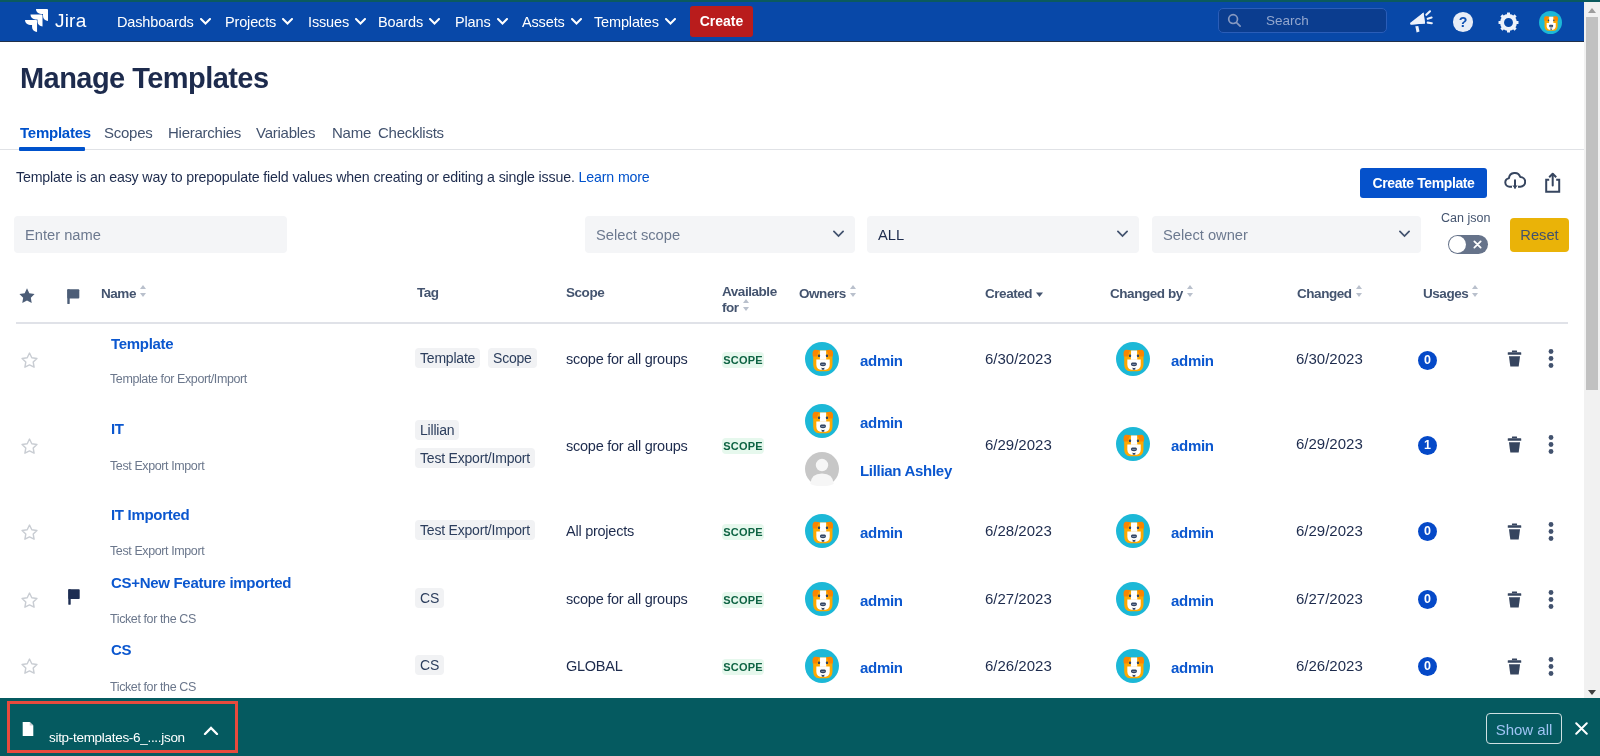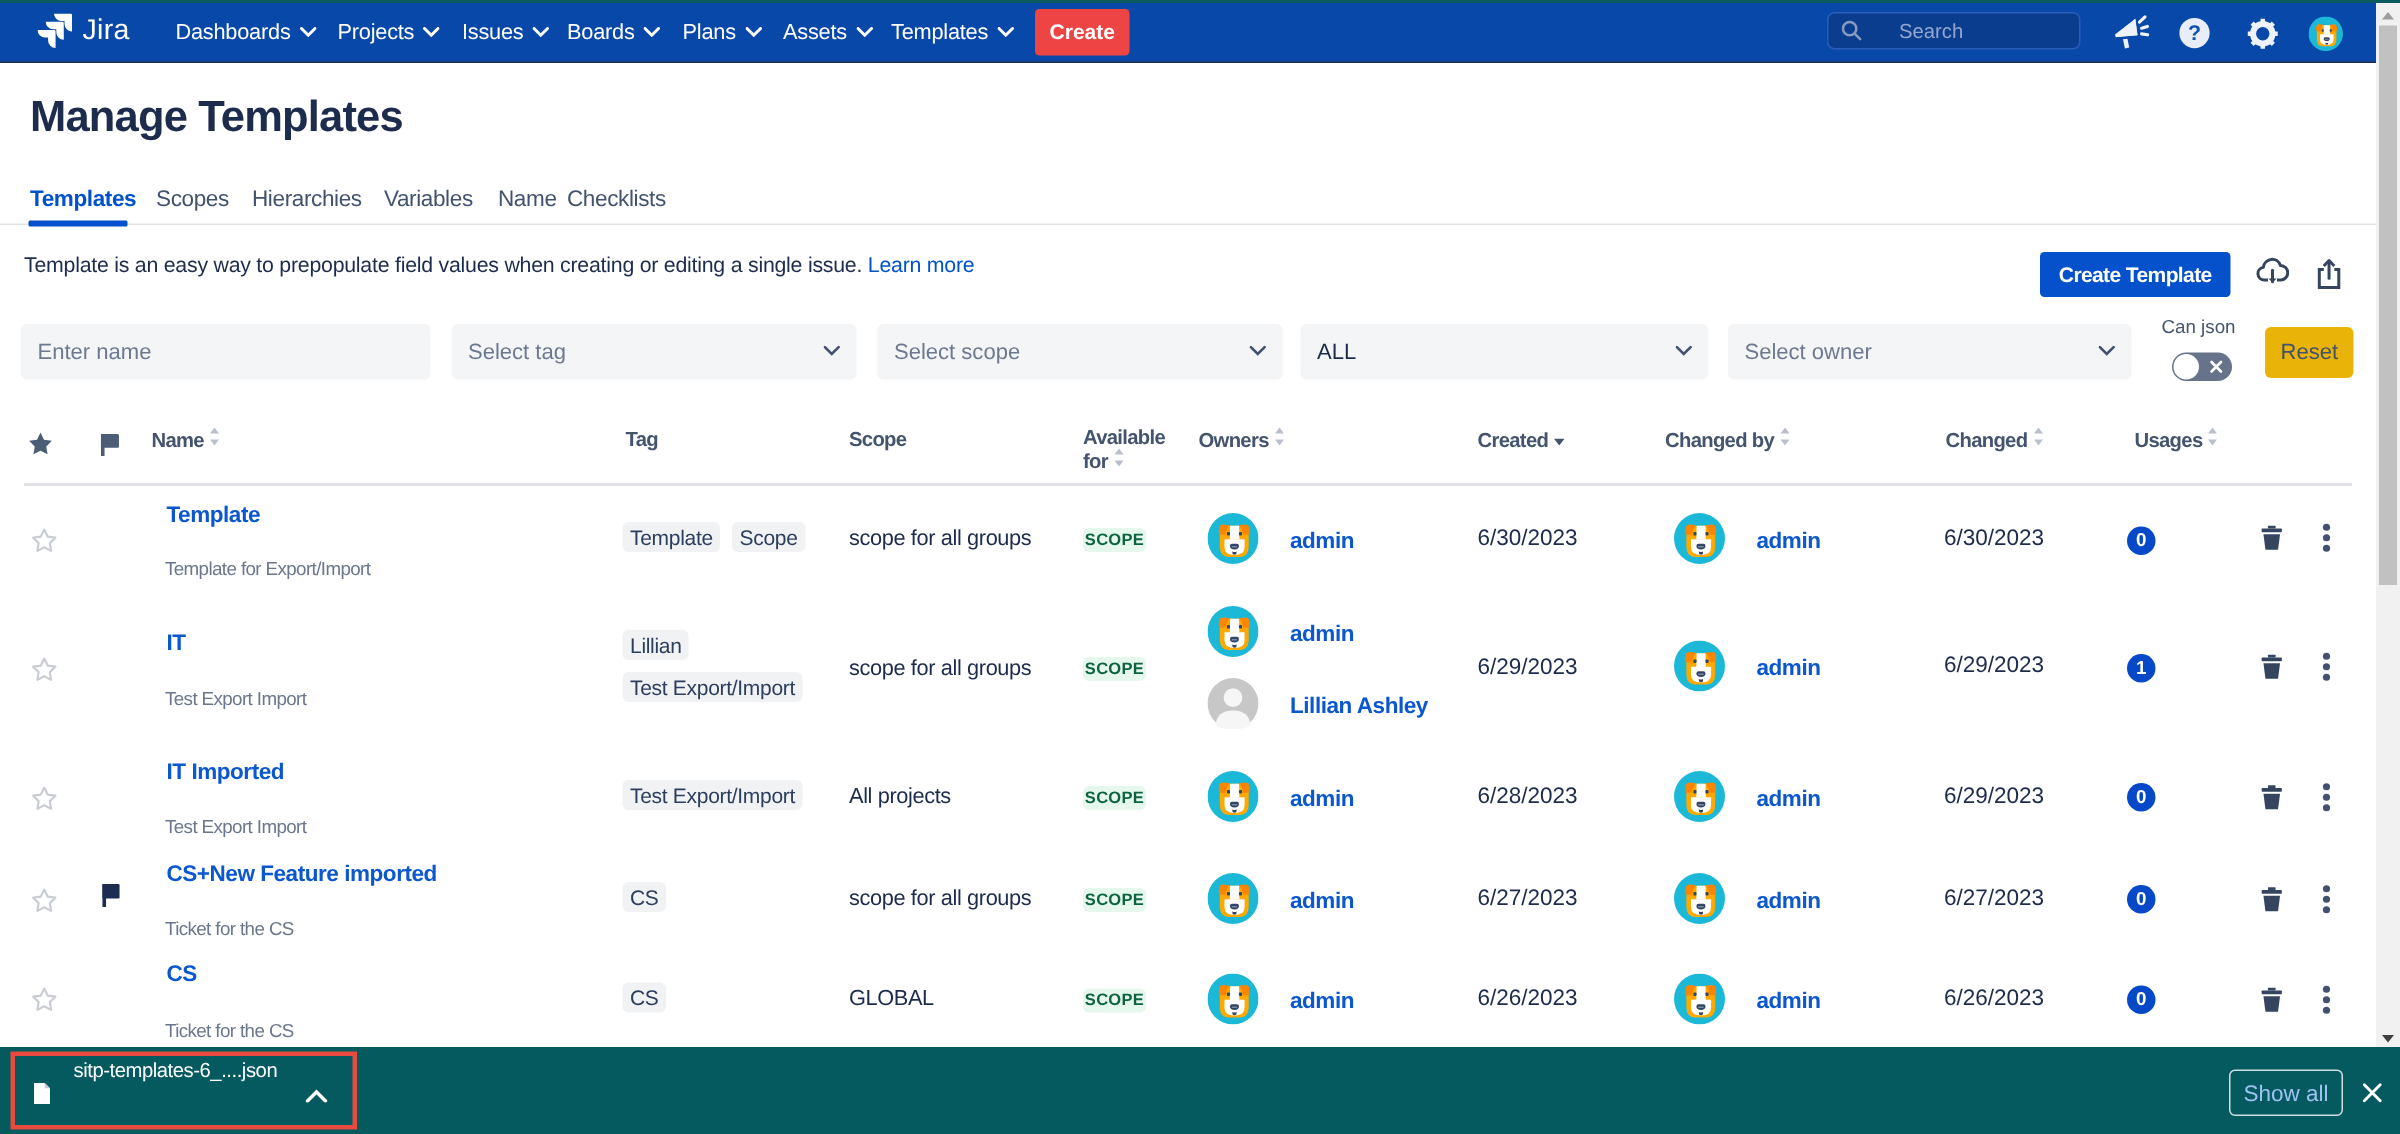--- a/index.html
+++ b/index.html
@@ -10,21 +10,21 @@
 
 #topline { position:absolute; left:0; top:0; width:1600px; height:2px; background:#0b5a5e; z-index:6; }
 
 
 #nav { position:absolute; left:0; top:2px; width:1584px; height:40px; background:#0848a8; border-bottom:1px solid #21304a; z-index:5; }
 #nav .logo { position:absolute; left:25px; top:7px; display:flex; align-items:center; }
 #nav .logo svg { width:23px; height:23px; }
 #nav .logo .jtxt { color:#fff; font-size:19px; font-weight:500; margin-left:7px; letter-spacing:0.2px; }
 .navitem { position:absolute; top:0; height:39px; display:flex; align-items:center; color:#ffffff; font-size:14.5px; font-weight:400; letter-spacing:-0.15px; }
 .navitem svg { margin-left:6px; }
-#createbtn { position:absolute; left:690px; top:4px; width:63px; height:31px; background:#ef4444; border-radius:3px; color:#fff; font-size:14px; font-weight:700; text-align:center; line-height:31px; }
+#createbtn { position:absolute; left:690px; top:4px; width:63px; height:31px; background:#b91c1c; border-radius:3px; color:#fff; font-size:14px; font-weight:700; text-align:center; line-height:31px; }
 #searchbox { position:absolute; left:1218px; top:6px; width:169px; height:25px; background:#0b3d8f; border:1px solid #2a5db8; border-radius:5px; display:flex; align-items:center; }
 #searchbox .sicon { margin-left:8px; }
 #searchbox .stxt { color:#93a7ce; font-size:13.5px; margin-left:24px; }
 .navicon { position:absolute; top:0; height:40px; display:flex; align-items:center; justify-content:center; }
 
 
 #h1 { position:absolute; left:20px; top:62px; font-size:29px; font-weight:700; color:#1d2b4d; letter-spacing:-0.55px; }
 #tabsline { position:absolute; left:0; top:149px; width:1584px; height:1px; background:#e0e2e6; }
 .tab { position:absolute; top:124px; height:24px; font-size:15px; letter-spacing:-0.25px; color:#42526e; }
 .tab.active { color:#0052cc; font-weight:700; }
@@ -61,21 +61,21 @@
 .datetxt { position:absolute; font-size:15px; color:#1d2b4d; }
 .usage { position:absolute; width:19px; height:19px; background:#0549c8; border-radius:50%; color:#fff; font-size:12.5px; font-weight:700; text-align:center; line-height:19px; }
 .rowicon { position:absolute; }
 
 
 #sbar { position:absolute; left:1584px; top:0; width:16px; height:756px; background:#f1f1f1; }
 #sbthumb { position:absolute; left:2px; top:17px; width:12px; height:373px; background:#c1c1c1; }
 
 
 #dlbar { position:absolute; left:0; top:698px; width:1600px; height:58px; background:#055a60; z-index:7; }
-#dlbar .fname { position:absolute; left:49px; top:8px; color:#fff; font-size:13.5px; letter-spacing:-0.3px; }
+#dlbar .fname { position:absolute; left:49px; top:32px; color:#fff; font-size:13.5px; letter-spacing:-0.3px; }
 #redrect { position:absolute; left:7px; top:701px; width:231px; height:52px; border:3.5px solid #e84a3d; z-index:8; }
 #showall { position:absolute; left:1486px; top:15px; width:76px; height:31px; border:1px solid #cfe0e2; border-radius:4px; color:#9ec3f3; font-size:15px; text-align:center; line-height:31px; }
 </style>
 </head>
 <body>
 <div id="page">
   <div id="topline"></div>
 
   <div id="nav">
     <div class="logo">
@@ -189,26 +189,20 @@
       </svg></span>
   <span id="shareicon"><svg width="17" height="22" viewBox="0 0 17 22" fill="none" stroke="#36455f" stroke-width="2">
         <path d="M5.2 8.7H2.2V20.7H15.2V8.7H12.2"></path>
         <path d="M8.7 14.5V3.6" stroke-linecap="round"></path>
         <path d="M5.2 6.3L8.7 2.7l3.5 3.6" fill="none" stroke-linejoin="round"></path>
       </svg></span>
 
   <div class="filt" style="left:14px; width:273px;">
       <span class="ph">Enter name</span>
     </div>
-  <div class="filt" style="left:301px; width:270px;">
-      <span class="ph">Select tag</span>
-      <svg class="chev" width="11" height="8" viewBox="0 0 12 8">
-        <path d="M1 1.2l5 5 5-5" stroke="#42526e" stroke-width="1.9" fill="none" stroke-linecap="round"></path>
-      </svg>
-    </div>
   <div class="filt" style="left:585px; width:270px;">
       <span class="ph">Select scope</span>
       <svg class="chev" width="11" height="8" viewBox="0 0 12 8">
         <path d="M1 1.2l5 5 5-5" stroke="#42526e" stroke-width="1.9" fill="none" stroke-linecap="round"></path>
       </svg>
     </div>
   <div class="filt" style="left:867px; width:272px; color:#1d2b4d;">
       <span class="ph">ALL</span>
       <svg class="chev" width="11" height="8" viewBox="0 0 12 8">
         <path d="M1 1.2l5 5 5-5" stroke="#42526e" stroke-width="1.9" fill="none" stroke-linecap="round"></path>

